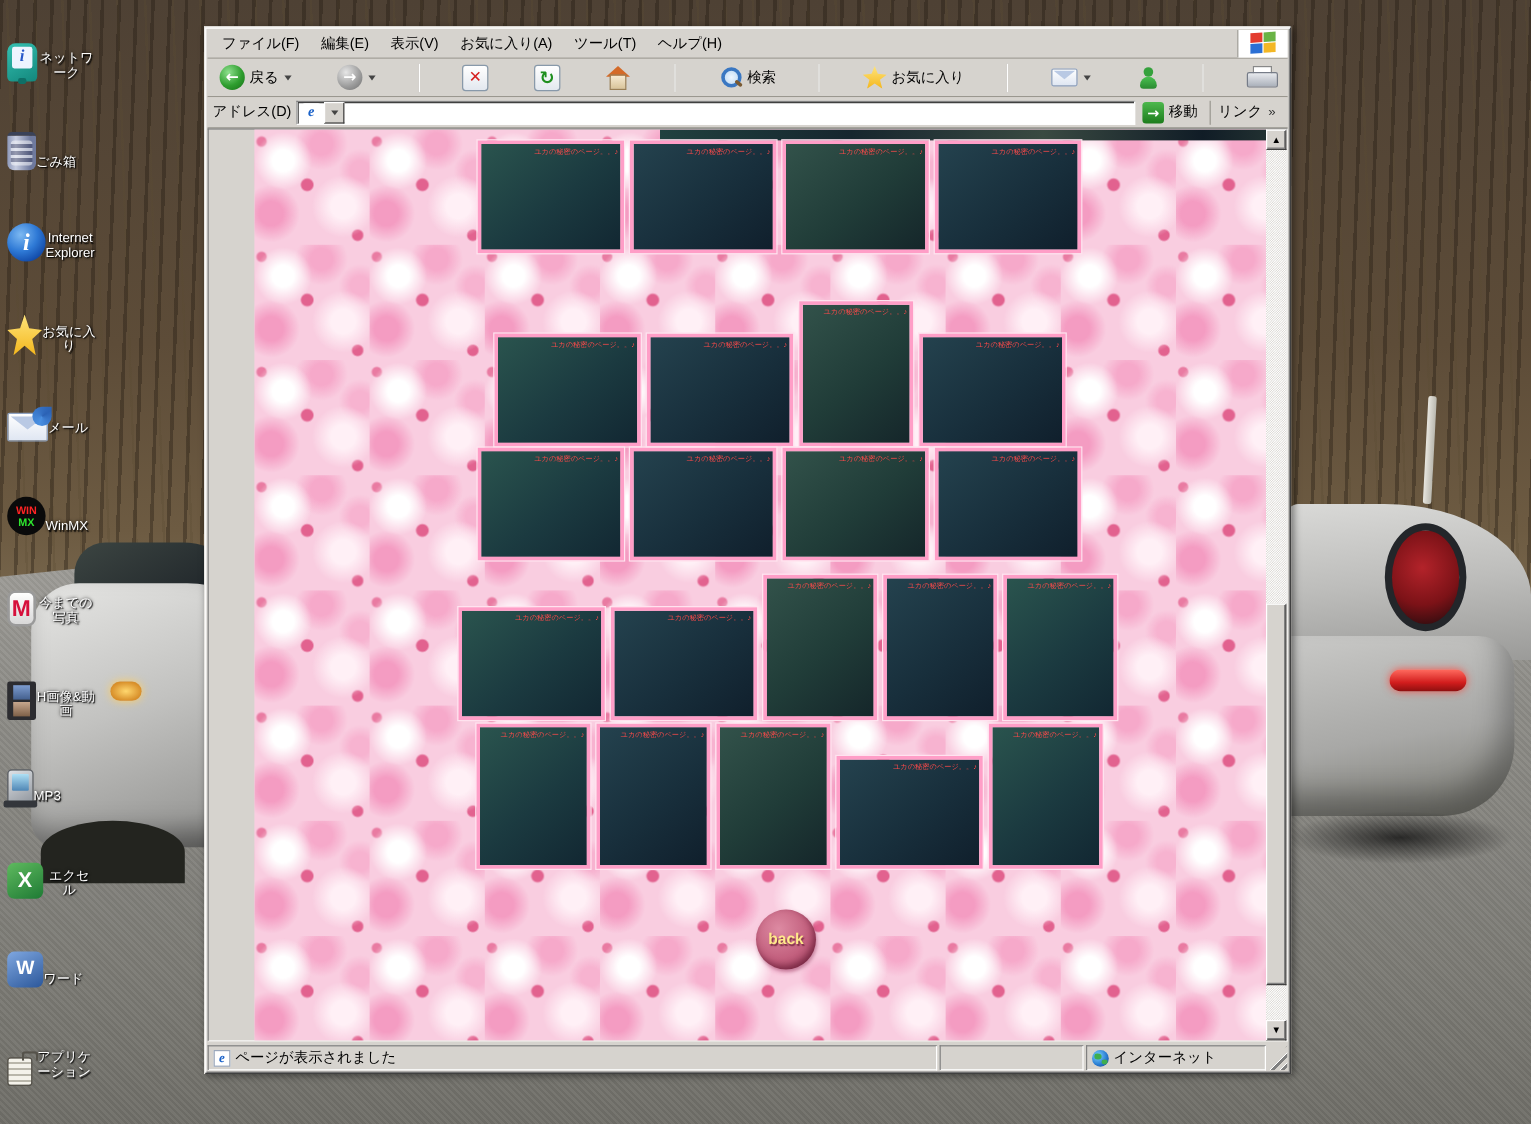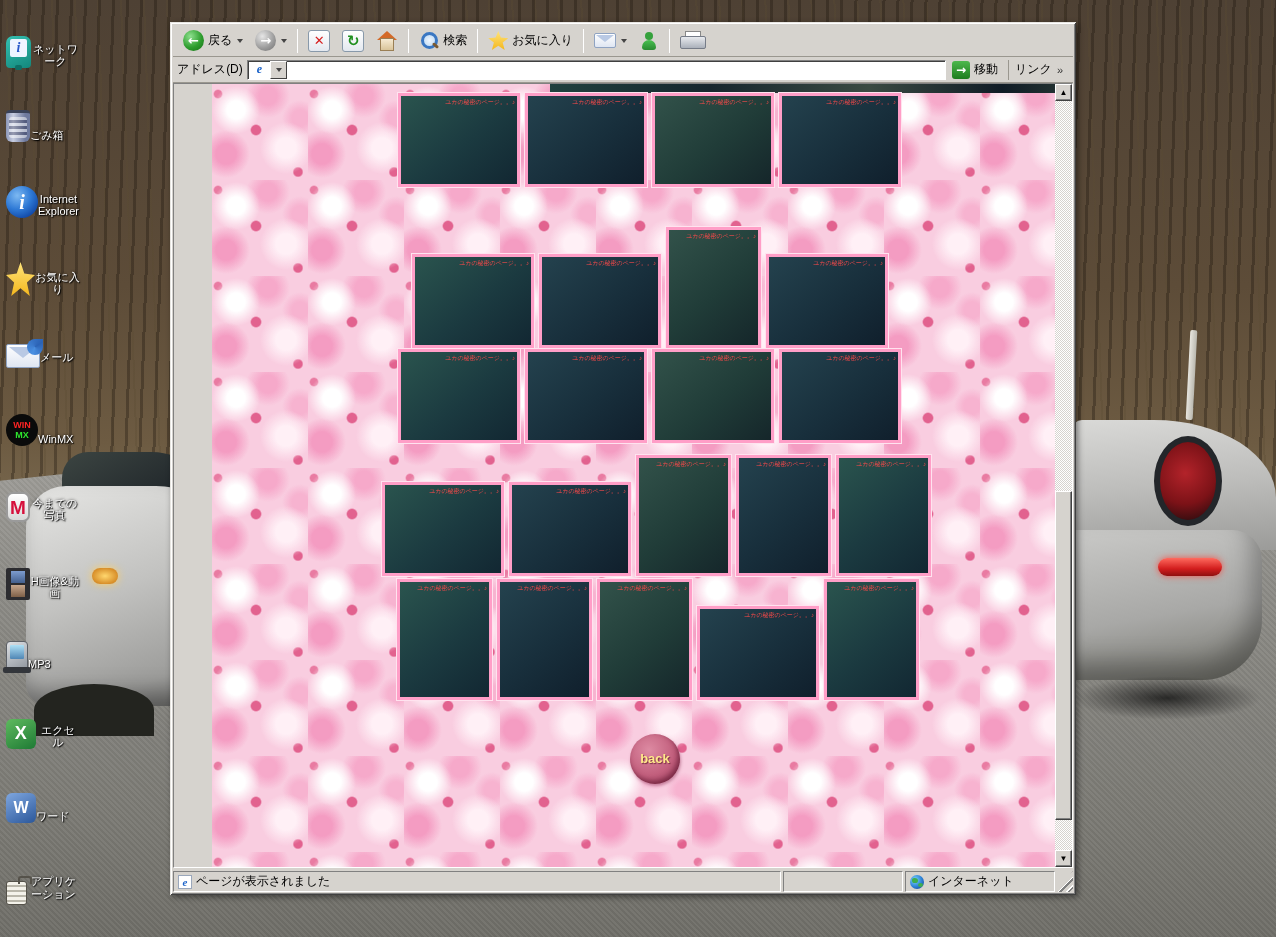--- a/index.html
+++ b/index.html
@@ -91,21 +91,21 @@
   .glyph-close::before { content:"×"; font-size:13px; line-height:13px; }
 
   .menubar { height:24px; background:#d6d3ce; border-bottom:1px solid #9a978f; display:flex; align-items:stretch; flex:none; }
   .menu-items { display:flex; align-items:center; padding-left:4px; gap:2px; flex:1; }
   .menu-item { font-size:12px; padding:3px 8px; cursor:pointer; }
   .brand-box { width:42px; background:#fff; border-left:1px solid #9a978f; display:flex; align-items:center; justify-content:center; }
   .winflag { width:22px; height:19px; display:grid; grid-template-columns:10px 10px; grid-template-rows:8px 8px; gap:1px; transform:skewY(-4deg); }
   .winflag i:nth-child(1){background:#e33b2e;} .winflag i:nth-child(2){background:#69b345;}
   .winflag i:nth-child(3){background:#2b6fd4;} .winflag i:nth-child(4){background:#f3b725;}
 
-  .toolbar { height:32px; background:#d6d3ce; border-bottom:1px solid #9a978f; display:flex; align-items:center; padding:0 4px; gap:0; flex:none; }
+  .toolbar { height:32px; background:#d6d3ce; border-bottom:1px solid #9a978f; display:flex; align-items:center; padding:0 4px; gap:0; flex:none;justify-content:space-between; }
   .tb-sep { width:1px; height:24px; background:#9a978f; border-right:1px solid #fff; margin:0 4px; }
   .tb-btn { display:flex; align-items:center; gap:4px; padding:2px 5px; height:28px; cursor:pointer; border:1px solid transparent; font-size:12px; color:#000; }
   .caret { width:0; height:0; border-left:3px solid transparent; border-right:3px solid transparent; border-top:4px solid #444; margin-left:1px; }
   .orb { width:21px; height:21px; border-radius:50%; position:relative; flex:none; }
   .orb::before { content:"←"; position:absolute; inset:0; color:#fff; font:bold 13px/21px "DejaVu Sans",sans-serif; text-align:center; }
   .orb-back { background:radial-gradient(circle at 35% 30%,#8ee08e,#2f9e2f 55%,#156e15); }
   .orb-fwd { background:radial-gradient(circle at 35% 30%,#e6e6e6,#9a9a9a 60%,#6e6e6e); }
   .orb-fwd::before { content:"→"; }
   .sq { width:22px; height:22px; border-radius:3px; background:linear-gradient(#fff,#e3e8ef); border:1px solid #8899aa; position:relative; flex:none; }
   .sq-stop::before { content:"✕"; position:absolute; inset:0; color:#d62020; font:bold 13px/20px "DejaVu Sans",sans-serif; text-align:center; }
@@ -270,20 +270,38 @@
       </div>
       <div class="dicon" style="top: 872px;">
         <span class="ic ic-briefcase"></span>
         <span class="dicon-label">アプリケーション</span>
       </div>
     </div>
 
   <div class="window">
 
 
+    <div class="menubar">
+      <div class="menu-items" id="menu-items">
+          <div class="menu-item">ファイル(F)</div>
+          <div class="menu-item">編集(E)</div>
+          <div class="menu-item">表示(V)</div>
+          <div class="menu-item">お気に入り(A)</div>
+          <div class="menu-item">ツール(T)</div>
+          <div class="menu-item">ヘルプ(H)</div>
+        </div>
+      <div class="brand-box">
+        <span class="winflag">
+            <i></i>
+            <i></i>
+            <i></i>
+            <i></i>
+          </span>
+      </div>
+    </div>
 
     <div class="toolbar">
       <div class="tb-btn">
         <span class="orb orb-back"></span>
         <span>戻る</span>
         <span class="caret"></span>
       </div>
       <div class="tb-btn">
         <span class="orb orb-fwd"></span>
         <span class="caret"></span>

